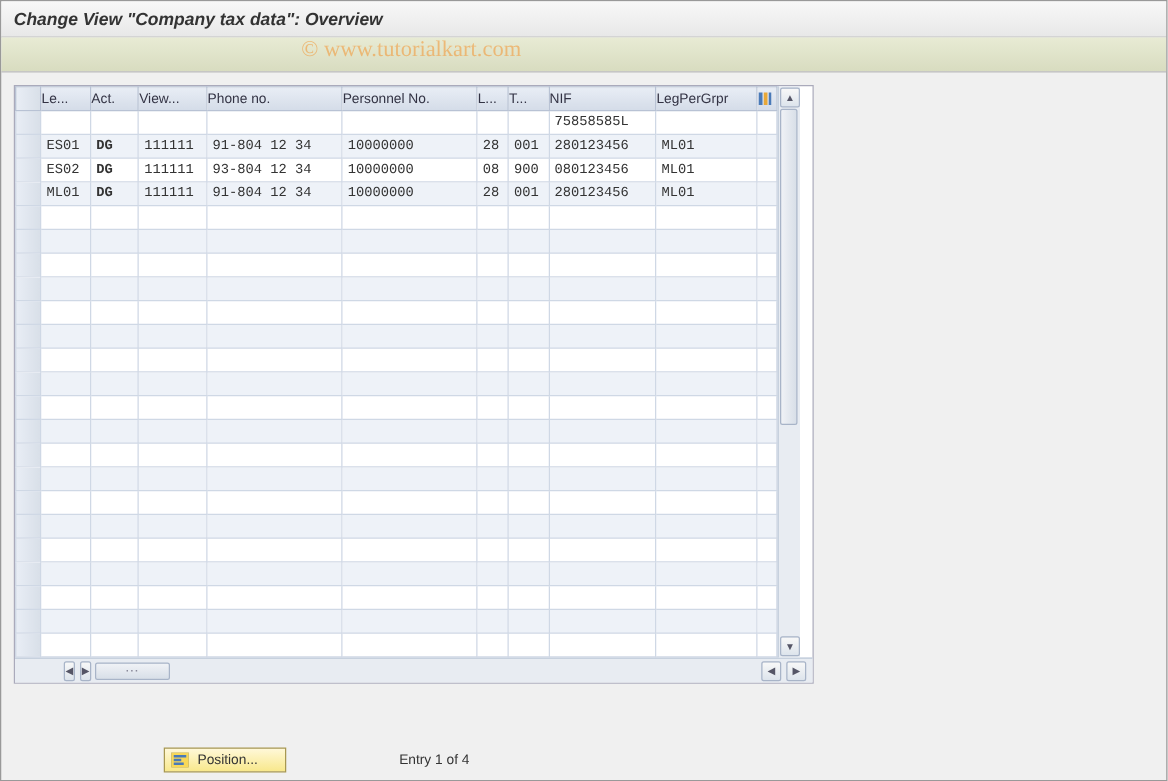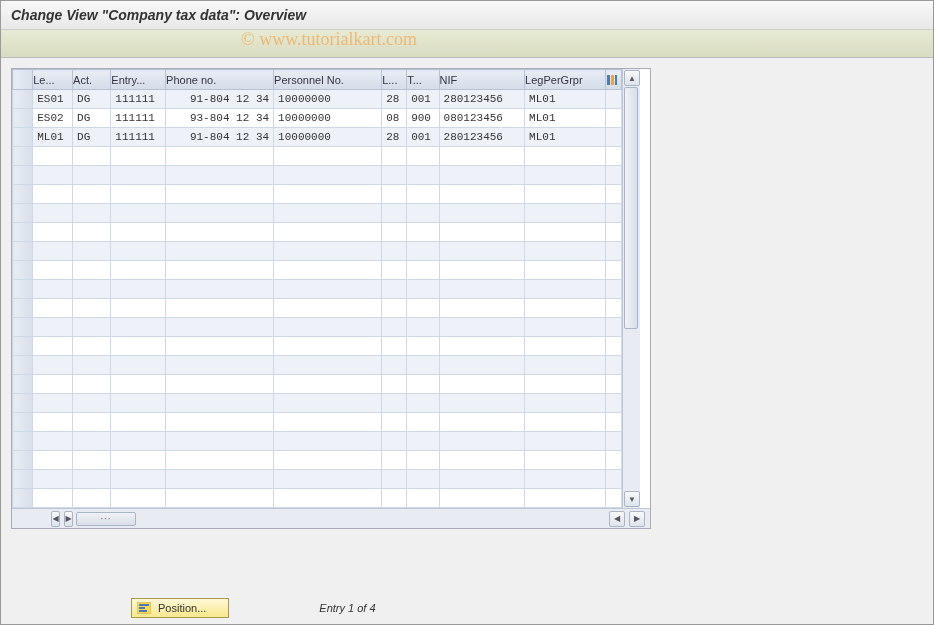--- a/index.html
+++ b/index.html
@@ -91,23 +91,23 @@
     }
     .data-table tr.odd td {
       background: #eef2f8;
     }
     .row-selector {
       width: 18px;
       background: linear-gradient(to right, #e8edf5, #d8dfe8) !important;
       border: 1px solid #b8c2d4;
     }
     .col-le { width: 34px; }
-    .col-act { width: 34px; }
+    .col-act { width: 34px; font-weight: bold; }
     .col-epigr { width: 46px; }
-    .col-phone { width: 96px; text-align: right; }
+    .col-phone { width: 96px; }
     .col-personnel { width: 96px; }
     .col-l { width: 20px; }
     .col-t { width: 28px; }
     .col-nif { width: 76px; }
     .col-legper { width: 72px; }
     .col-end { width: 14px; }
     
     .corner-icon {
       background: linear-gradient(to bottom, #e8edf5, #d4dce8);
       border: 1px solid #b8c2d4;
@@ -202,57 +202,69 @@
       color: #333;
       gap: 6px;
     }
     .position-btn .icon-box {
       width: 16px; height: 14px;
       display:flex; align-items:center; justify-content:center;
     }
     .entry-text {
       font-size: 11px;
       color: #333;
-      font-style: italic;
     }
   </style>
 </head>
 <body>
 
 <div class="title-bar">Change View "Company tax data": Overview</div>
 <div class="toolbar-area"></div>
 
 <div class="watermark">© www.tutorialkart.com</div>
 
 <div class="content-area">
   <div class="table-container">
     <div class="table-wrapper">
       <table class="data-table">
         <thead>
           <tr>
             <th class="row-selector"></th>
             <th class="col-le">Le...</th>
             <th class="col-act">Act.</th>
-            <th class="col-epigr">Entry...</th>
+            <th class="col-epigr">View...</th>
             <th class="col-phone">Phone no.</th>
             <th class="col-personnel">Personnel No.</th>
             <th class="col-l">L...</th>
             <th class="col-t">T...</th>
             <th class="col-nif">NIF</th>
             <th class="col-legper">LegPerGrpr</th>
             <th class="col-end corner-icon">
               <svg width="12" height="12" viewBox="0 0 12 12">
                   <rect x="1" y="1" width="3" height="10" fill="#4a7ab8"></rect>
                   <rect x="5" y="1" width="3" height="10" fill="#e8a838"></rect>
                   <rect x="9" y="1" width="2" height="10" fill="#4a7ab8"></rect>
                 </svg>
             </th>
           </tr>
         </thead>
         <tbody id="table-body">
+        <tr>
+              <td class="row-selector"></td>
+              <td class="col-le"></td>
+              <td class="col-act"></td>
+              <td class="col-epigr"></td>
+              <td class="col-phone"></td>
+              <td class="col-personnel"></td>
+              <td class="col-l"></td>
+              <td class="col-t"></td>
+              <td class="col-nif">75858585L</td>
+              <td class="col-legper"></td>
+              <td class="col-end"></td>
+            </tr>
             <tr class="odd">
               <td class="row-selector"></td>
               <td class="col-le">ES01</td>
               <td class="col-act">DG</td>
               <td class="col-epigr">111111</td>
               <td class="col-phone">91-804 12 34</td>
               <td class="col-personnel">10000000</td>
               <td class="col-l">28</td>
               <td class="col-t">001</td>
               <td class="col-nif">280123456</td>

